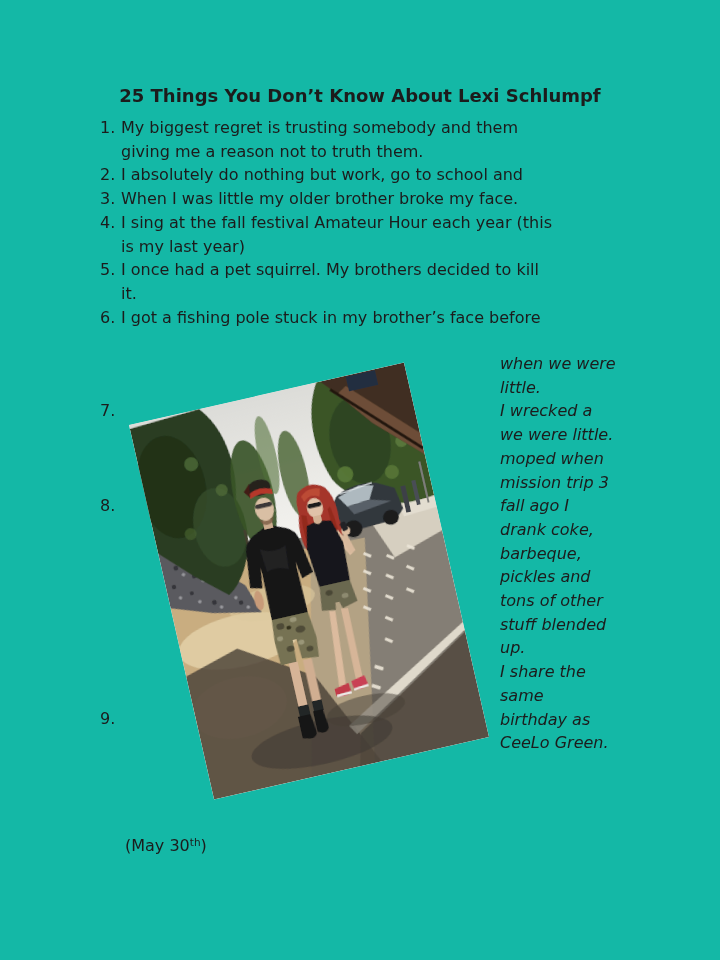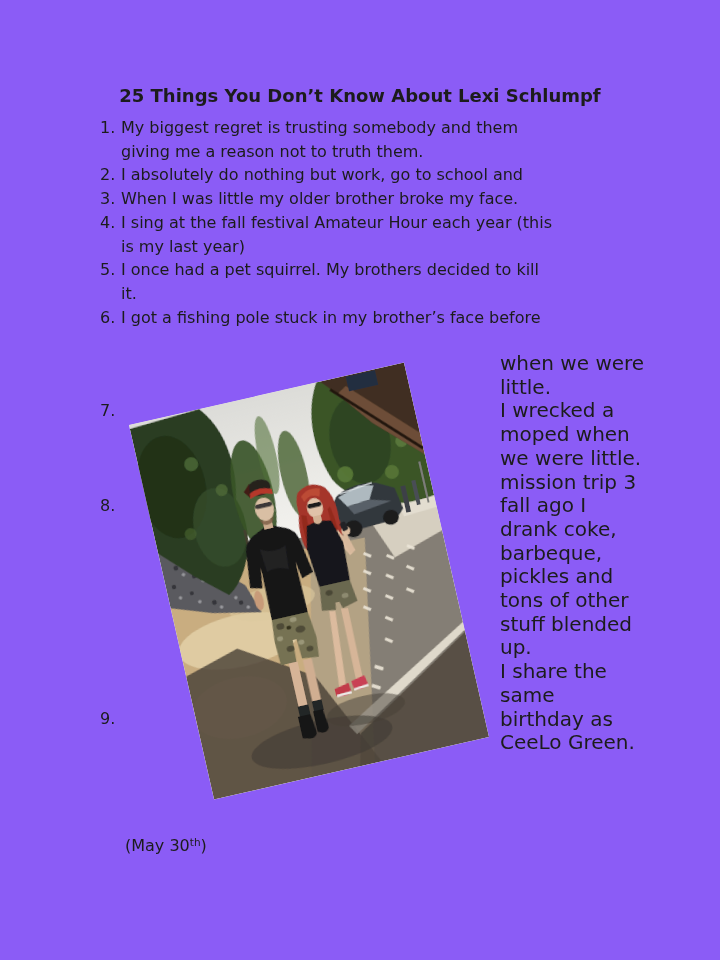--- a/index.html
+++ b/index.html
@@ -1,40 +1,40 @@
 <!DOCTYPE html>
 <html><head>
 <meta charset="utf-8">
 <style>
   html,body{margin:0;padding:0;background:#ffffff;}
   body{
     position:relative;width:720px;height:960px;overflow:hidden;
     font-family:"DejaVu Sans","Liberation Sans",sans-serif;color:#1c1c1c;
   }
-  .page{position:absolute;inset:0;background:#8b5cf6;}
+  .page{position:absolute;inset:0;background:#14b8a6;}
   .doc-title{
     position:absolute;top:84px;left:0;width:720px;text-align:center;
     font-size:18px;font-weight:bold;line-height:24px;white-space:nowrap;
   }
   .list{
     position:absolute;left:100px;top:116px;width:560px;
     font-size:16px;line-height:23.7px;
   }
   .item{position:relative;padding-left:21px;}
   .item .num{position:absolute;left:0;top:0;}
   .line{white-space:nowrap;}
   .wrap-num{
     position:absolute;left:100px;font-size:16px;line-height:23.7px;white-space:nowrap;
   }
   #wrap-num-7{top:399px;}
   #wrap-num-8{top:494px;}
   #wrap-num-9{top:707px;}
   .wrap-col{
     position:absolute;left:500px;top:352px;width:210px;
-    font-size:20px;line-height:23.7px;
+    font-size:16px;line-height:23.7px;font-style:italic;
   }
   .may-note{
     position:absolute;left:125px;top:804px;font-size:16px;line-height:23.7px;white-space:nowrap;margin-top:30px;
   }
   .may-note sup{font-size:10.5px;line-height:0;vertical-align:5px;}
   .photo{
     position:absolute;left:168px;top:389px;width:282px;height:384px;
     transform:rotate(-12.8deg);overflow:hidden;background:#e9e8e4;
   }
   .photo svg{display:block;width:100%;height:100%;}
@@ -77,22 +77,22 @@
   </div>
 
   <div class="wrap-num" id="wrap-num-7">7.</div>
   <div class="wrap-num" id="wrap-num-8">8.</div>
   <div class="wrap-num" id="wrap-num-9">9.</div>
 
   <div class="wrap-col">
     <div class="line">when we were</div>
     <div class="line">little.</div>
     <div class="line">I wrecked a</div>
+    <div class="line">we were little.</div>
     <div class="line">moped when</div>
-    <div class="line">we were little.</div>
     <div class="line">mission trip 3</div>
     <div class="line">fall ago I</div>
     <div class="line">drank coke,</div>
     <div class="line">barbeque,</div>
     <div class="line">pickles and</div>
     <div class="line">tons of other</div>
     <div class="line">stuff blended</div>
     <div class="line">up.</div>
     <div class="line">I share the</div>
     <div class="line">same</div>

